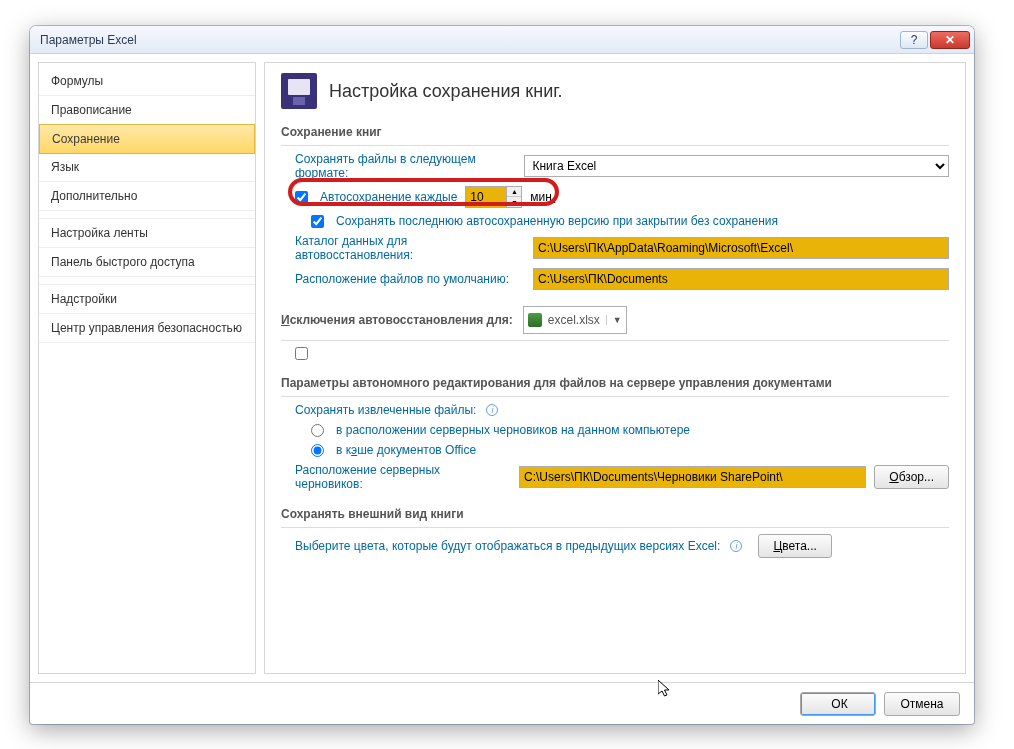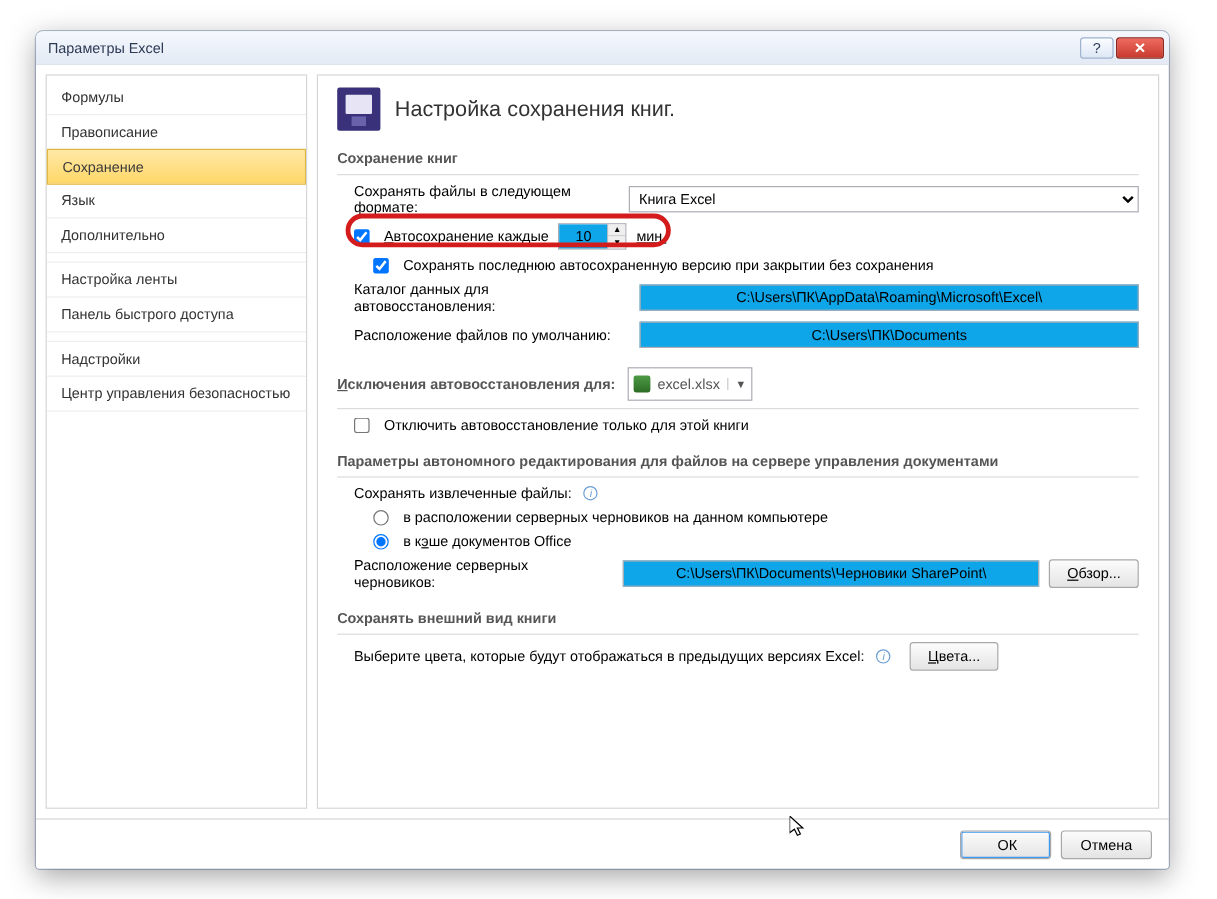--- a/index.html
+++ b/index.html
@@ -32,26 +32,26 @@
   .hdr { display:flex; align-items:center; gap:12px; margin-bottom:10px; }
   .save-big { width:36px; height:36px; background:#39327a; border-radius:2px; position:relative; }
   .save-big::before { content:""; position:absolute; left:7px; top:6px; width:22px; height:16px; background:#e7e4f5; border-radius:1px; }
   .save-big::after { content:""; position:absolute; left:12px; bottom:4px; width:12px; height:8px; background:#6a63ab; }
   .hdr-title { color:#333; font-size:18px; }
 
   .section-head { font-weight:bold; color:#555; padding:6px 0 6px 0; border-bottom:1px solid #dcdcdc; margin-top:10px; }
   .row { display:flex; align-items:center; gap:8px; margin:6px 0; }
   .row.indent1 { padding-left:14px; }
   .row.indent2 { padding-left:30px; }
-  label.lbl { color:#000000; }
+  label.lbl { color:#0369a1; }
   .u { text-decoration:underline; text-decoration-thickness:1px; }
   .info { display:inline-flex; width:12px; height:12px; border-radius:50%; border:1px solid #6a9ed4; color:#6a9ed4; align-items:center; justify-content:center; font-size:9px; font-style:italic; margin-left:2px; }
 
   select { height:22px; border:1px solid #abadb3; background:#fff; padding:1px 20px 1px 4px; }
-  input[type=text] { height:22px; border:1px solid #abadb3; padding:0 4px; background:#0ea5e9;text-align:center; }
+  input[type=text] { height:22px; border:1px solid #abadb3; padding:0 4px; background:#eab308; }
   input[type=checkbox], input[type=radio] { margin:0 4px 0 0; vertical-align:middle; }
 
   .spin { display:inline-flex; border:1px solid #abadb3; height:22px; }
   .spin input { border:none; width:40px; padding:0 4px; height:100%; outline:none; }
   .spin .btns { display:flex; flex-direction:column; border-left:1px solid #abadb3; }
   .spin .btns span { width:14px; height:10px; display:flex; align-items:center; justify-content:center; font-size:7px; background:#efefef; cursor:pointer; }
   .spin .btns span:first-child { border-bottom:1px solid #c9c9c9; }
 
   .btn { height:24px; border:1px solid #a8a8a8; background:linear-gradient(#fcfcfc,#e4e4e4); padding:0 14px; border-radius:3px; cursor:pointer; }
   .btn.default { box-shadow:0 0 0 1px #3e98ef inset; }
@@ -145,21 +145,20 @@
           <span class="dropdown">
             <span class="excel-ico"></span>
             <span>excel.xlsx</span>
             <span class="chev">▼</span>
           </span>
         </span>
       </div>
 
       <div class="row indent1">
         <input type="checkbox" style="">
-        <label class="lbl">Отключить автовосстановление только для этой книги</label>
       </div>
 
       <div class="section-head">Параметры автономного редактирования для файлов на сервере управления документами</div>
 
       <div class="row indent1">
         <label class="lbl">Сохранять извлеченные файлы:</label>
         <span class="info">i</span>
       </div>
       <div class="row indent2">
         <input type="radio" name="drafts" style="">

